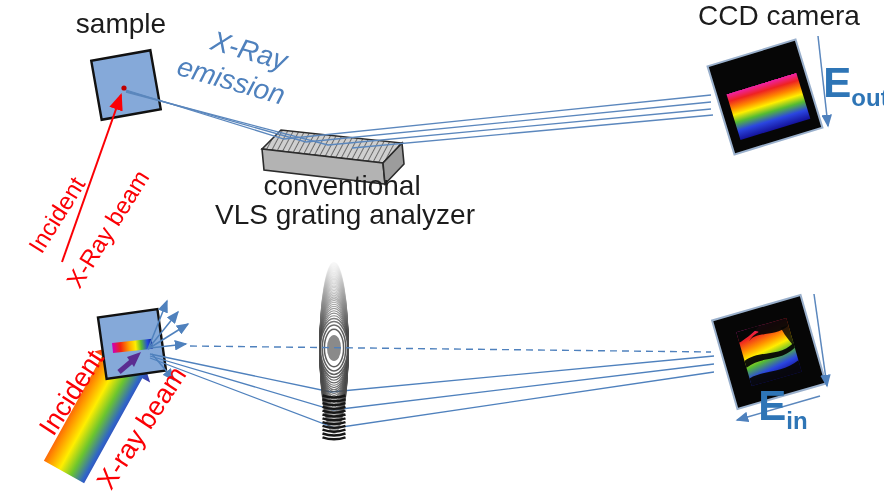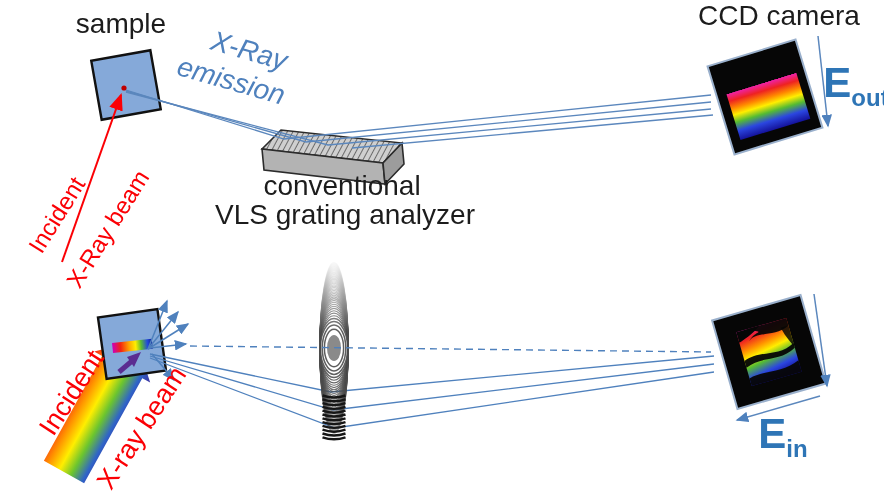--- a/index.html
+++ b/index.html
@@ -223,17 +223,17 @@
 
 <div class="lbl black-lbl" style="left:738px;top:16px;margin-left:41px;">CCD camera</div>
 
 <div class="lbl e-lbl" style="left:856px;top:85px;">
   <span class="E">E</span><span class="sub">out</span>
 </div>
 
 <div class="lbl red-lbl-big" style="left:72px;top:393px;transform:translate(-50%,-50%) rotate(-57deg);">Incident</div>
 <div class="lbl red-lbl-big" style="left:142px;top:428px;transform:translate(-50%,-50%) rotate(-57deg);">X-ray beam</div>
 
-<div class="lbl e-lbl" style="left:783px;top:436px;">
+<div class="lbl e-lbl" style="left:783px;top:408px;">
   <span class="E">E</span><span class="sub">in</span>
 </div>
 
 </div>
 
 </body></html>

